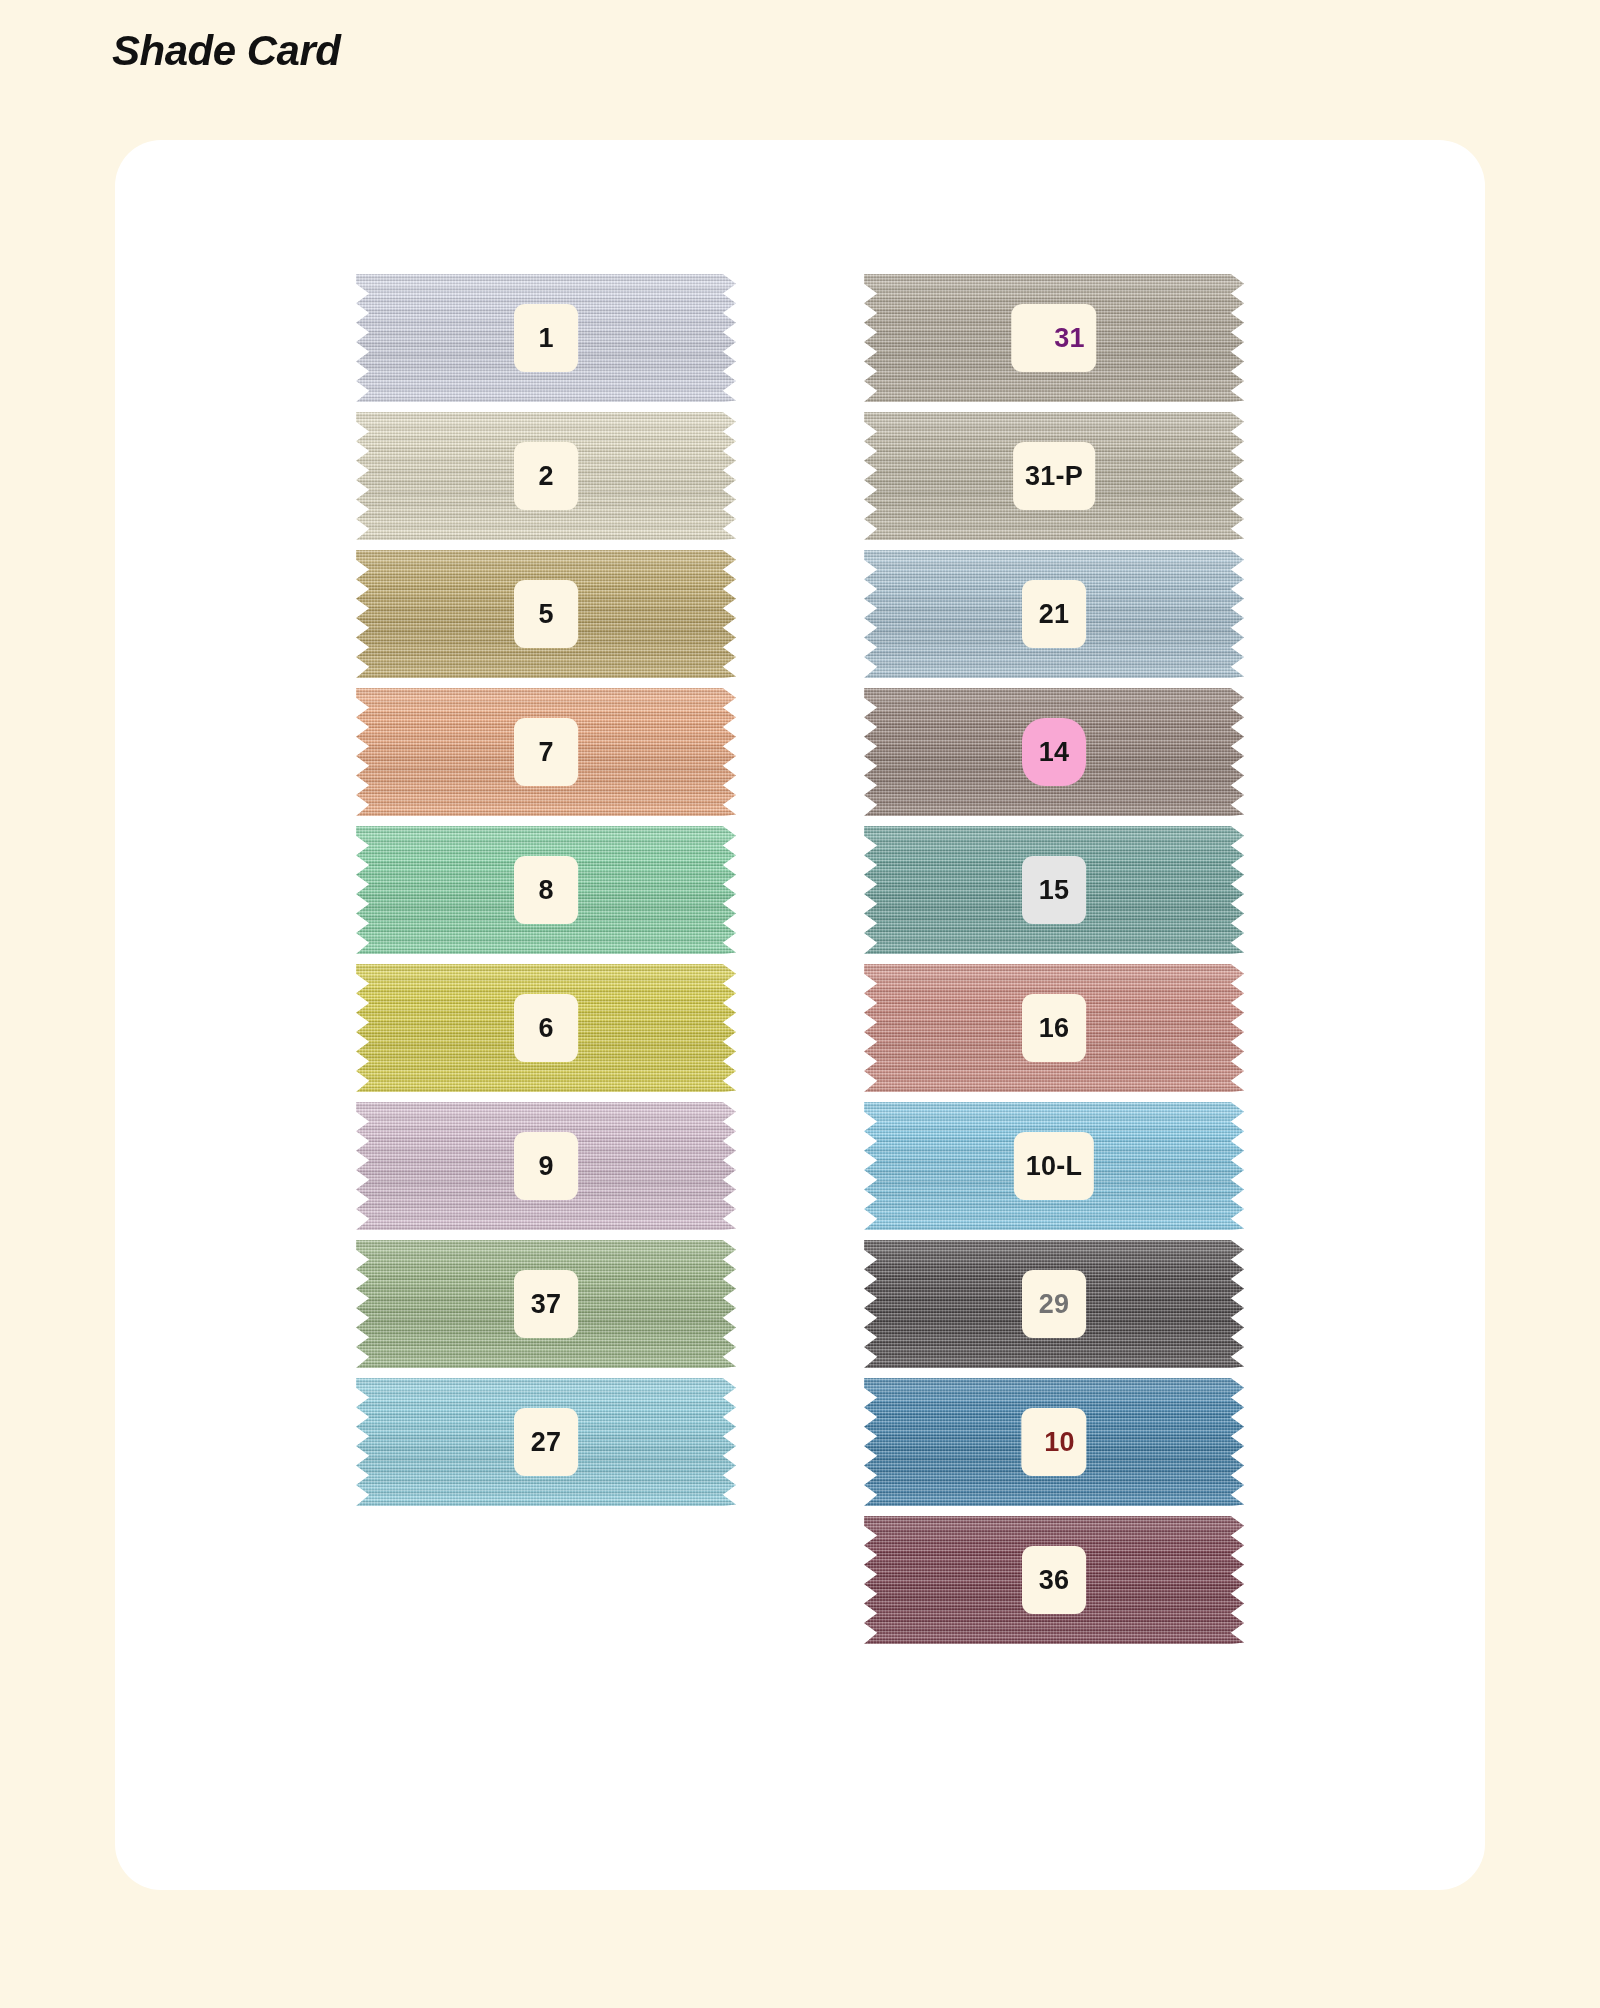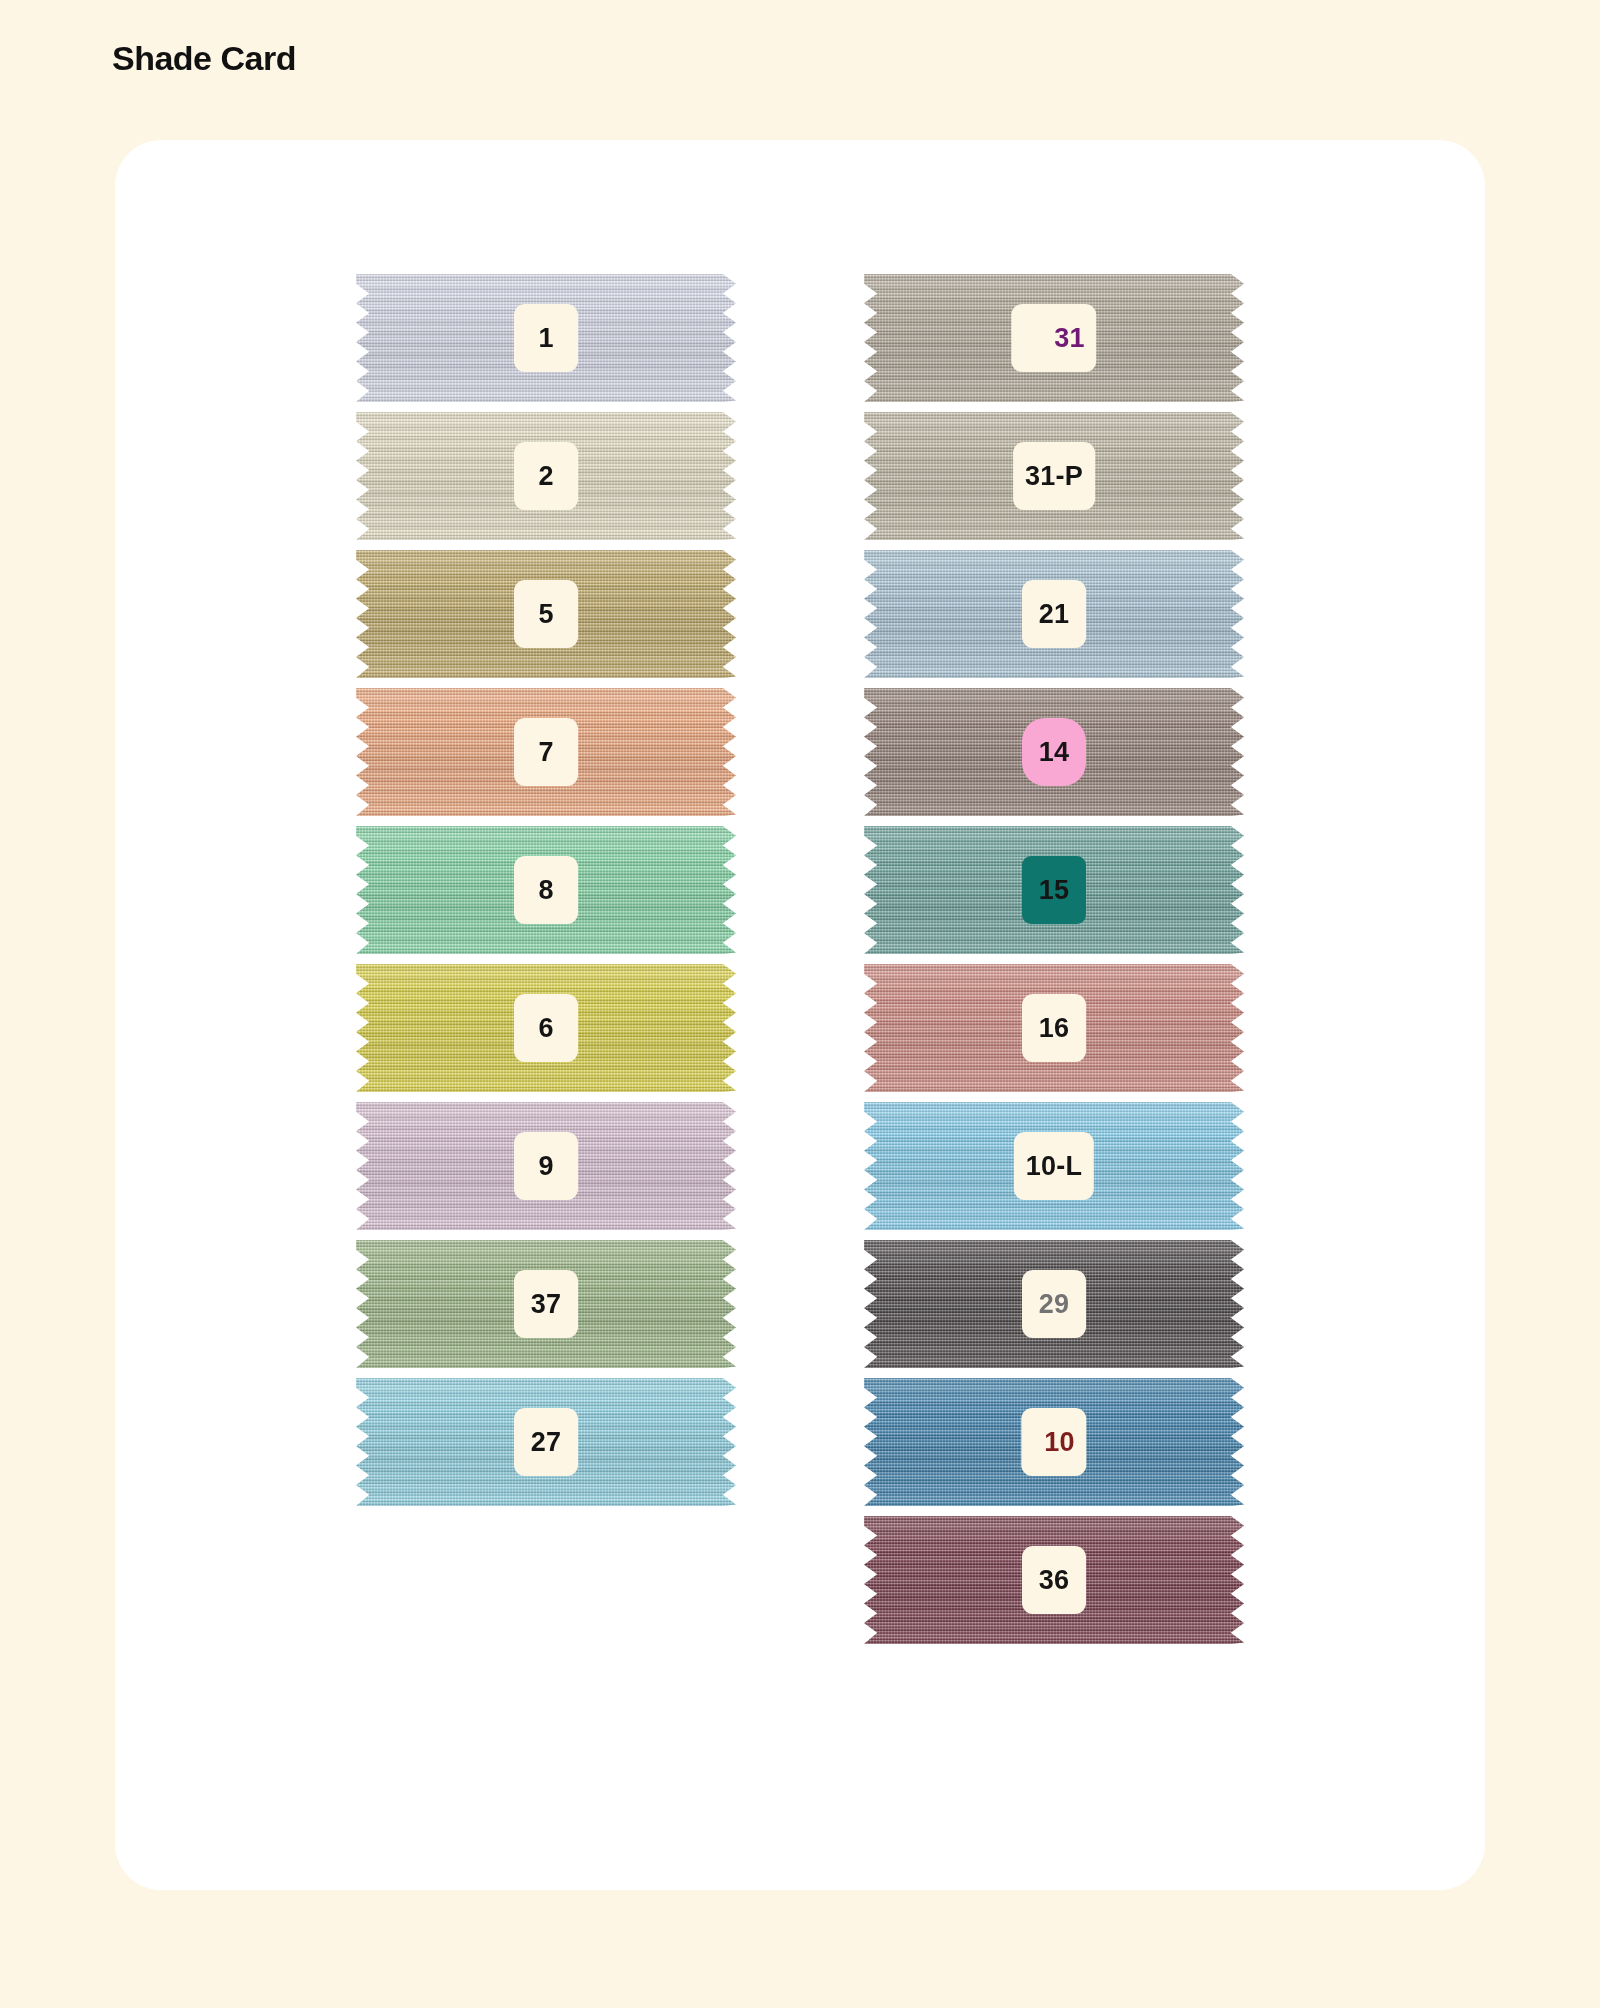--- a/index.html
+++ b/index.html
@@ -17,26 +17,27 @@
   #page {
     position: relative;
     width: 1600px;
     height: 2008px;
     background: #fdf6e4;
   }
 
   #page-title {
     position: absolute;
     left: 112px;
-    top: 38px;
-    font-size: 34px;
+    top: 26px;
+    font-size: 42px;
     font-weight: bold;
     letter-spacing: -0.5px;
     color: #111111;
     line-height: 1.2;
+    font-style: italic;
   }
 
   #shade-card {
     position: absolute;
     left: 115px;
     top: 140px;
     width: 1370px;
     height: 1750px;
     background: #ffffff;
     border-radius: 46px;
@@ -243,21 +244,21 @@
         <div class="swatch-row">
           <div class="tape" style="background-color: rgb(169, 196, 212);"></div>
           <div class="swatch-label" style="background: rgb(253, 246, 228); color: rgb(21, 21, 21);">21</div>
         </div>
         <div class="swatch-row">
           <div class="tape" style="background-color: rgb(149, 130, 121);"></div>
           <div class="swatch-label" style="background: #f9a8d4; color: rgb(21, 21, 21); border-radius: 23px;">14</div>
         </div>
         <div class="swatch-row">
           <div class="tape" style="background-color: rgb(110, 164, 158);"></div>
-          <div class="swatch-label" style="background: #0f766e; color: rgb(21, 21, 21); border-radius: 9px;">15</div>
+          <div class="swatch-label" style="background: #e5e5e5; color: rgb(21, 21, 21);">15</div>
         </div>
         <div class="swatch-row">
           <div class="tape" style="background-color: rgb(207, 138, 128);"></div>
           <div class="swatch-label" style="background: rgb(253, 246, 228); color: rgb(21, 21, 21);">16</div>
         </div>
         <div class="swatch-row">
           <div class="tape" style="background-color: rgb(132, 204, 234);"></div>
           <div class="swatch-label" style="background: rgb(253, 246, 228); color: rgb(21, 21, 21);">10-L</div>
         </div>
         <div class="swatch-row">

